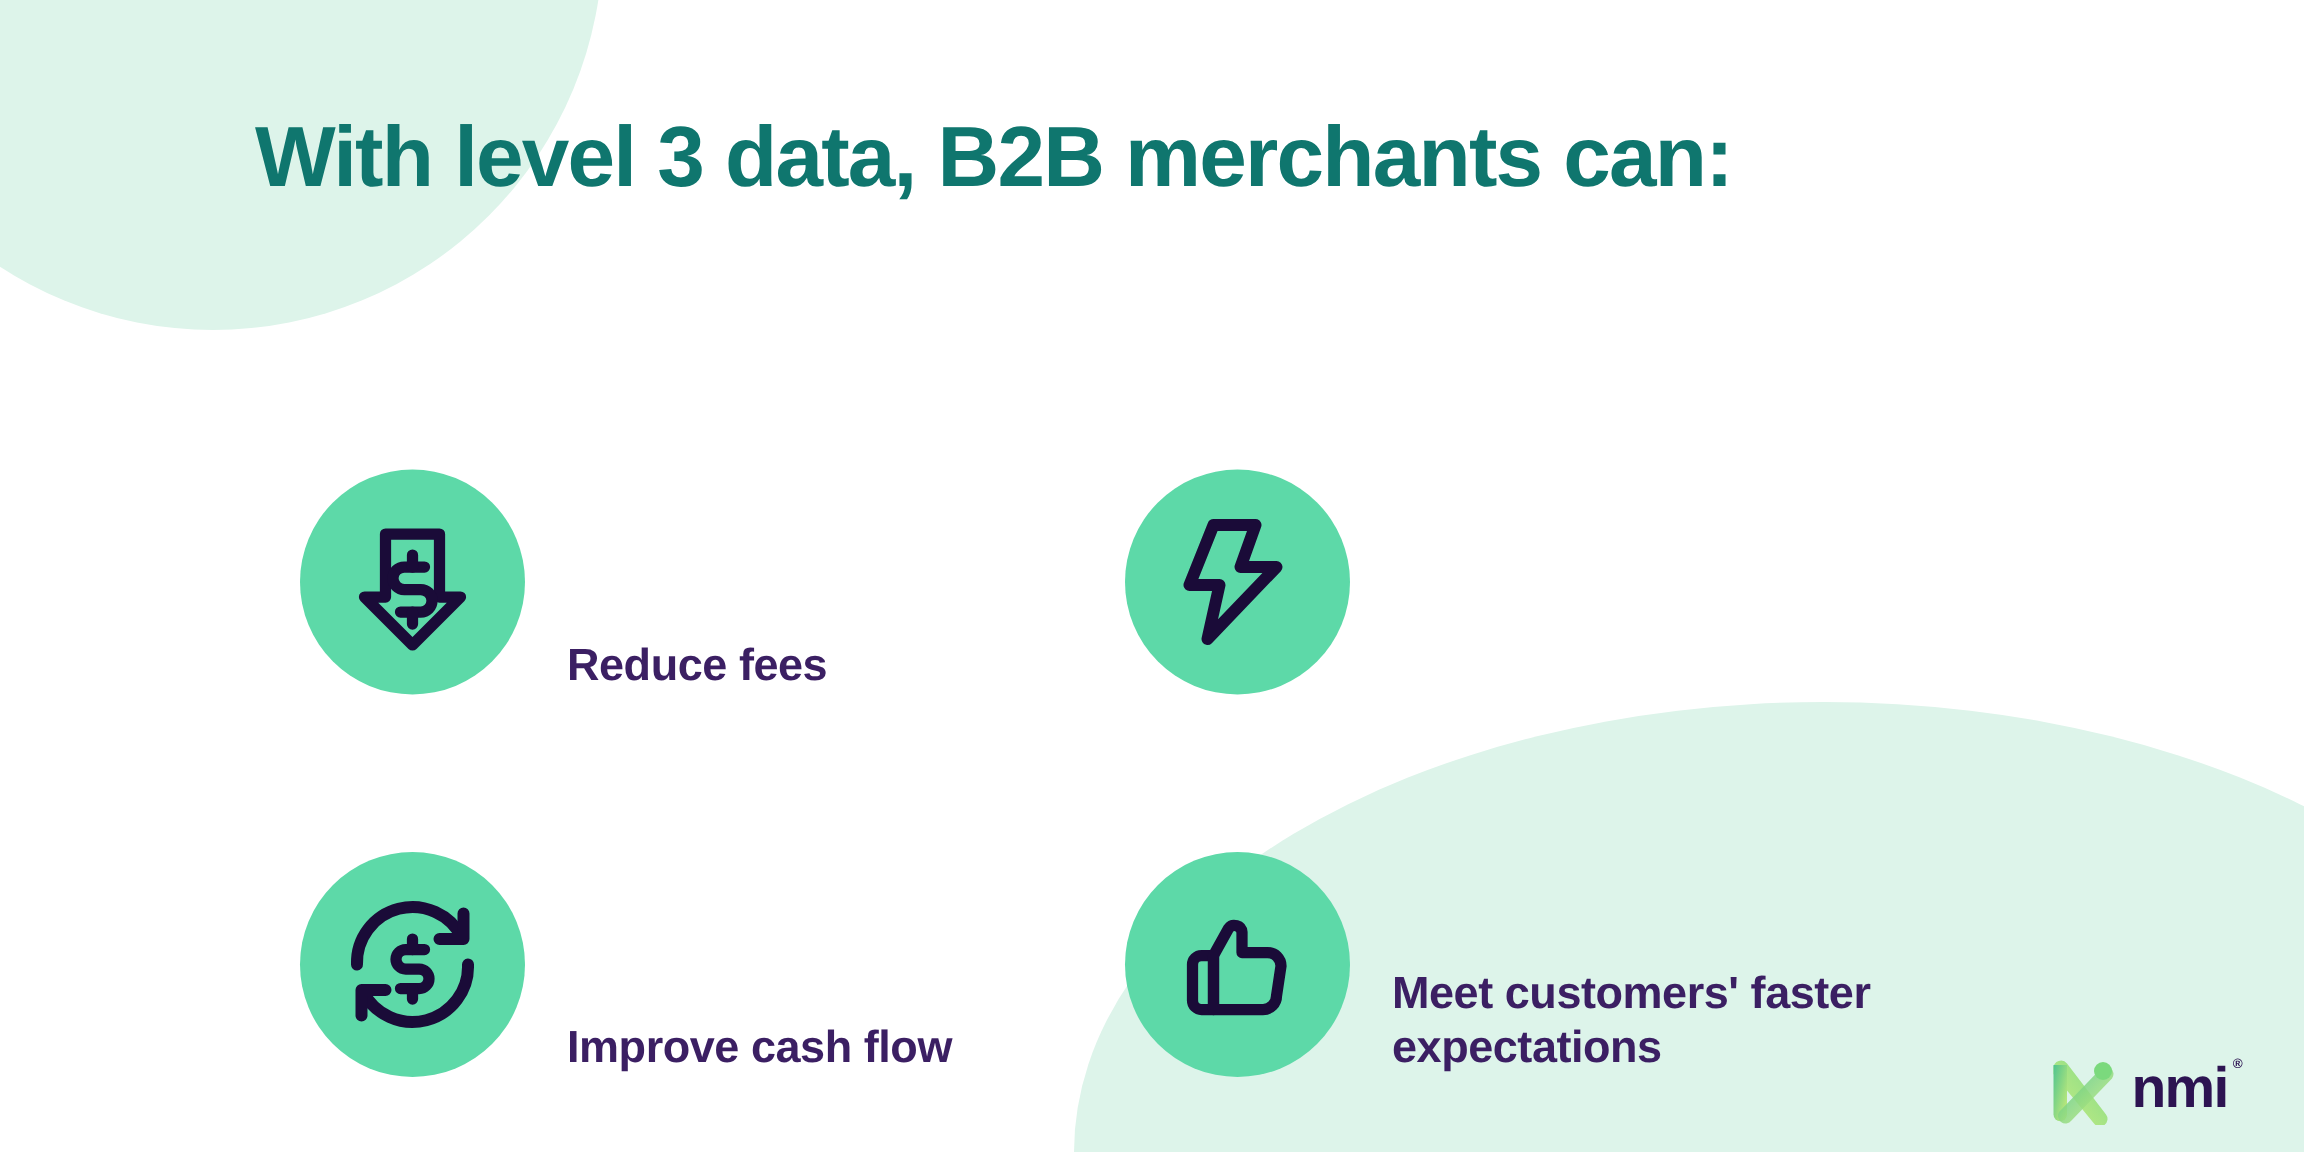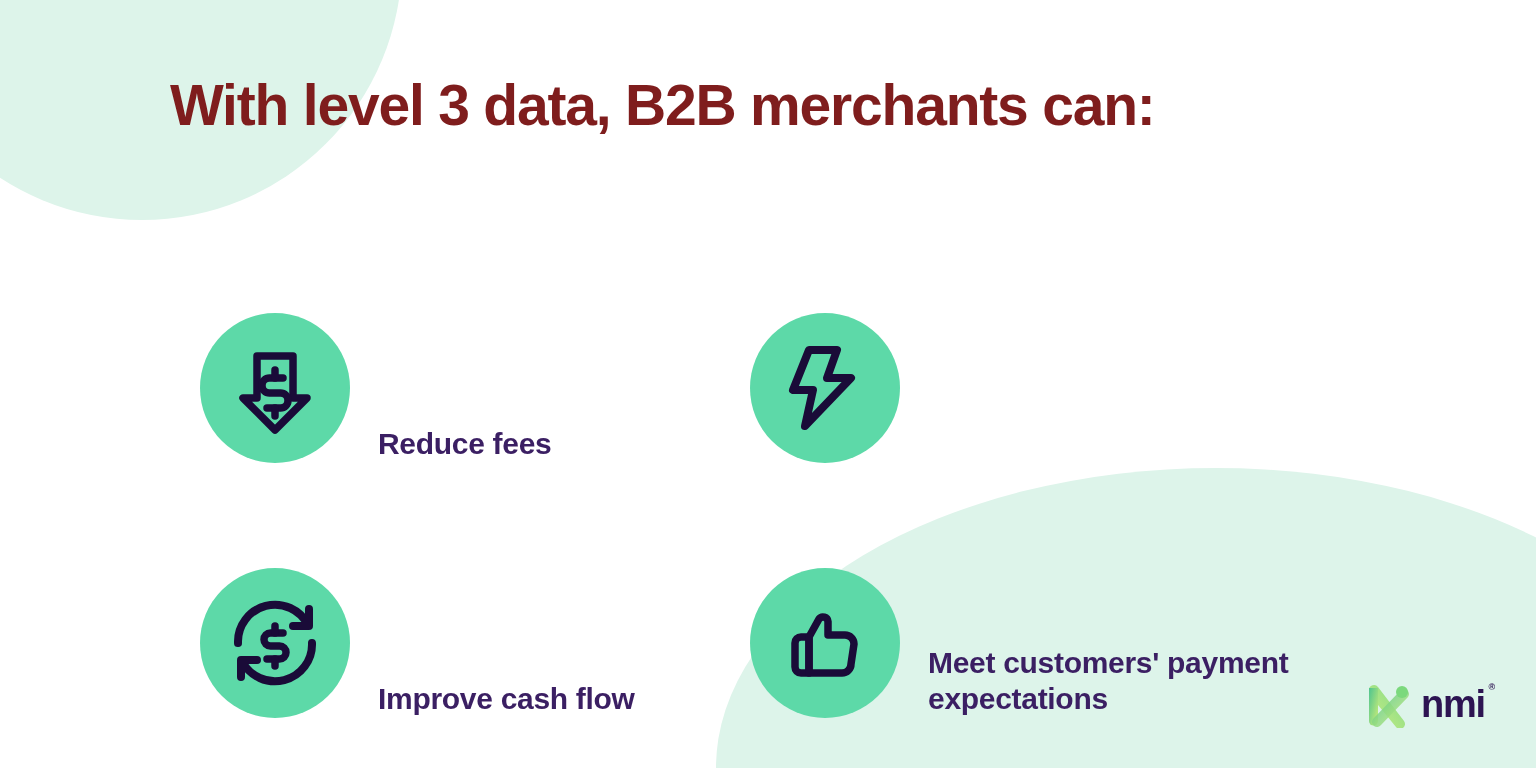--- a/index.html
+++ b/index.html
@@ -37,21 +37,21 @@
   }
 
   
   .title {
     position: absolute;
     left: 170px;
     top: 74px;
     font-size: 57px;
     font-weight: 700;
     letter-spacing: -1.2px;
-    color: #7f1d1d;
+    color: #0f766e;
     white-space: nowrap;
     line-height: 1.1;
   }
 
   
   .grid {
     position: absolute;
     left: 200px;
     top: 208px;
     width: 1180px;
@@ -85,21 +85,21 @@
     color: #3b1f63;
     line-height: 1.22;
     letter-spacing: -0.3px;
     max-width: 400px;
   }
 
   
   .logo {
     position: absolute;
     left: 1364px;
-    top: 680px;
+    top: 702px;
     display: flex;
     align-items: center;
     gap: 9px;
   }
   .logo-mark {
     width: 48px;
     height: 48px;
     display: block;
   }
   .logo-word {
@@ -172,21 +172,21 @@
 
     <div class="cell">
       <div class="icon-circle">
         <span>
           <svg width="92" height="92" viewBox="0 0 92 92" fill="none">
             <path d="M30 40 H22 a6 6 0 0 0 -6 6 V70 a6 6 0 0 0 6 6 H30 Z" stroke="#1a0b38" stroke-width="7.5" stroke-linejoin="round" fill="none"></path>
             <path d="M30 40 L40 22 a5 5 0 0 1 9 2.5 V38 H66 a9 9 0 0 1 9 9 L72 67 a9 9 0 0 1 -9 9 H30 Z" stroke="#1a0b38" stroke-width="7.5" stroke-linejoin="round" stroke-linecap="round" fill="none"></path>
           </svg>
         </span>
       </div>
-      <div class="cell-label">Meet customers' payment expectations</div>
+      <div class="cell-label">Meet customers' faster expectations</div>
     </div>
 
   </div>
 
   <div class="logo">
     <span>
       <svg class="logo-mark" viewBox="0 0 48 48" fill="none">
         <defs>
           <linearGradient id="g1" x1="0" y1="0" x2="1" y2="1">
             <stop offset="0" stop-color="#4fc48f"></stop>

